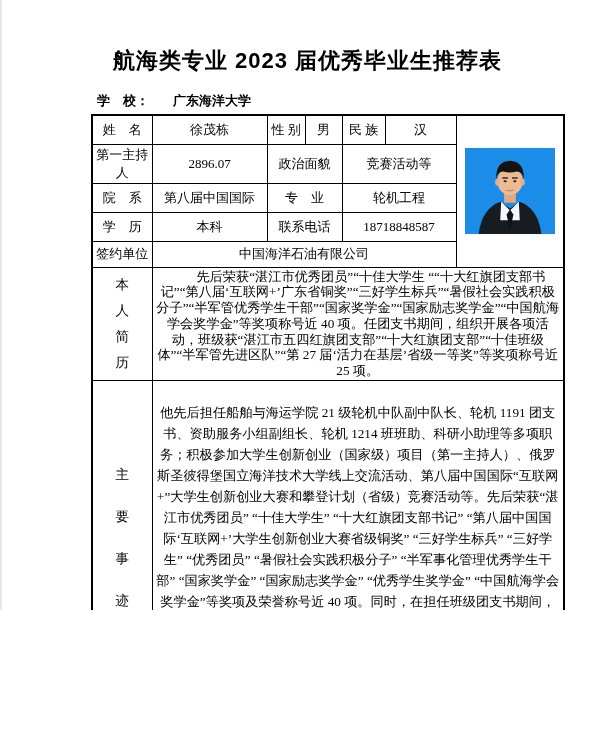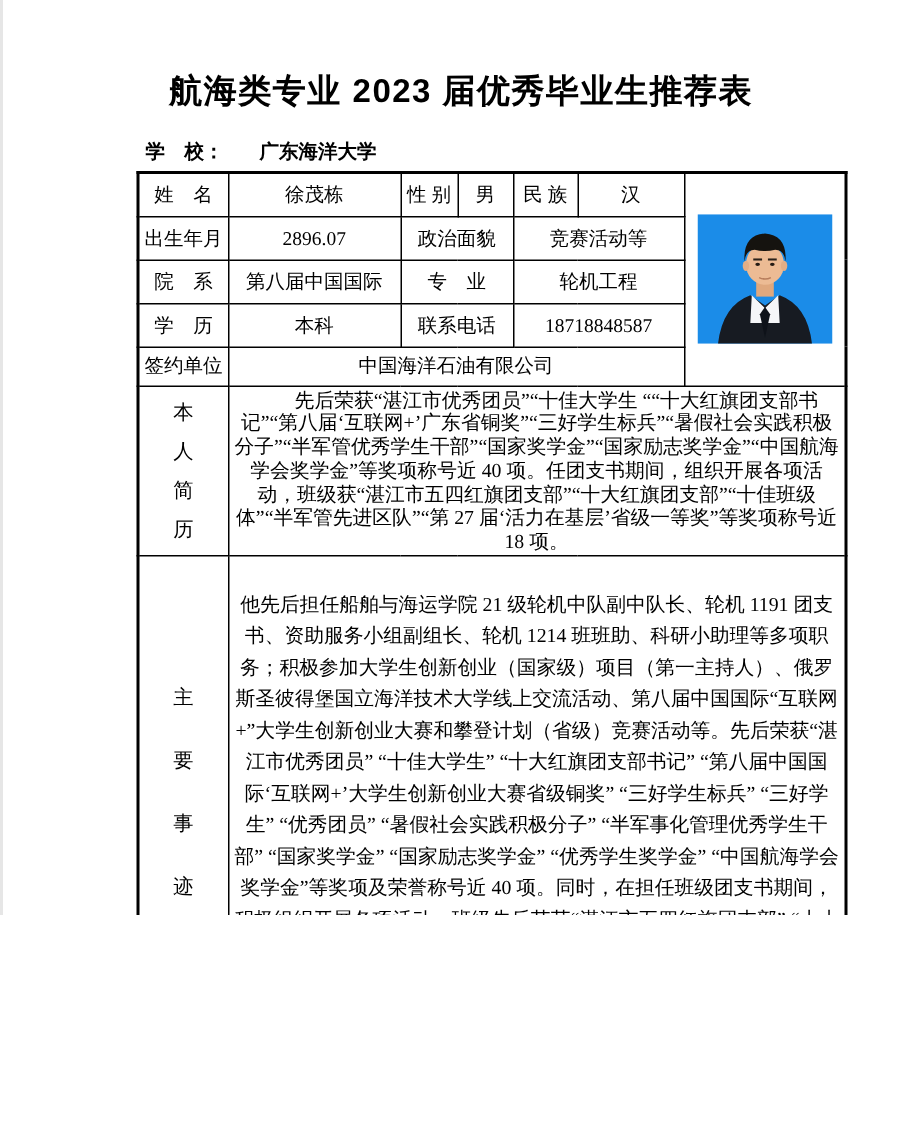--- a/index.html
+++ b/index.html
@@ -135,21 +135,21 @@
 
             <rect x="38" y="30" width="6" height="1.4" fill="#2a211a"></rect>
             <rect x="48" y="30" width="6" height="1.4" fill="#2a211a"></rect>
             <ellipse cx="41" cy="34" rx="1.6" ry="1.1" fill="#241b14"></ellipse>
             <ellipse cx="51" cy="34" rx="1.6" ry="1.1" fill="#241b14"></ellipse>
             <path d="M42 43 Q46 45 50 43" stroke="#b77d5c" stroke-width="1" fill="none"></path>
           </svg>
         </td>
       </tr>
       <tr class="info-row">
-        <td>出生年月</td>
+        <td>第一主持人</td>
         <td>2896.07</td>
         <td colspan="2">政治面貌</td>
         <td colspan="2">竞赛活动等</td>
       </tr>
       <tr class="info-row">
         <td>院　系</td>
         <td>第八届中国国际</td>
         <td colspan="2">专　业</td>
         <td colspan="2">轮机工程</td>
       </tr>
@@ -166,21 +166,21 @@
       <tr>
         <td class="section-label-cell">
           <div class="vlabel resume">
             <span>本</span>
             <span>人</span>
             <span>简</span>
             <span>历</span>
           </div>
         </td>
         <td class="section-text-cell resume-text" colspan="6">
-          <div class="para">先后荣获“湛江市优秀团员”“十佳大学生 ““十大红旗团支部书记”“第八届‘互联网+’广东省铜奖”“三好学生标兵”“暑假社会实践积极分子”“半军管优秀学生干部”“国家奖学金”“国家励志奖学金”“中国航海学会奖学金”等奖项称号近 40 项。任团支书期间，组织开展各项活动，班级获“湛江市五四红旗团支部”“十大红旗团支部”“十佳班级体”“半军管先进区队”“第 27 届‘活力在基层’省级一等奖”等奖项称号近 18 项。</div>
+          <div class="para">先后荣获“湛江市优秀团员”“十佳大学生 ““十大红旗团支部书记”“第八届‘互联网+’广东省铜奖”“三好学生标兵”“暑假社会实践积极分子”“半军管优秀学生干部”“国家奖学金”“国家励志奖学金”“中国航海学会奖学金”等奖项称号近 40 项。任团支书期间，组织开展各项活动，班级获“湛江市五四红旗团支部”“十大红旗团支部”“十佳班级体”“半军管先进区队”“第 27 届‘活力在基层’省级一等奖”等奖项称号近 25 项。</div>
         </td>
       </tr>
       <tr>
         <td class="section-label-cell">
           <div class="vlabel deeds">
             <span>主</span>
             <span>要</span>
             <span>事</span>
             <span>迹</span>
           </div>

